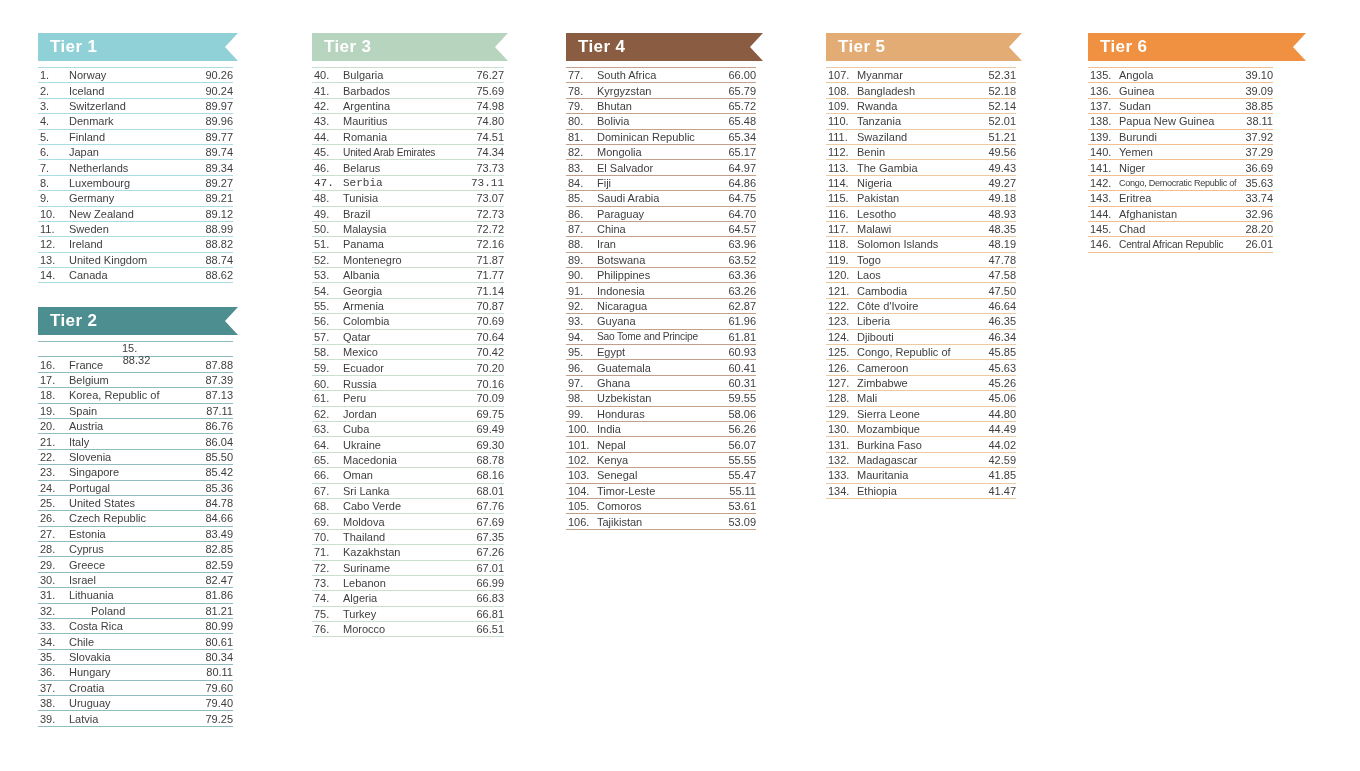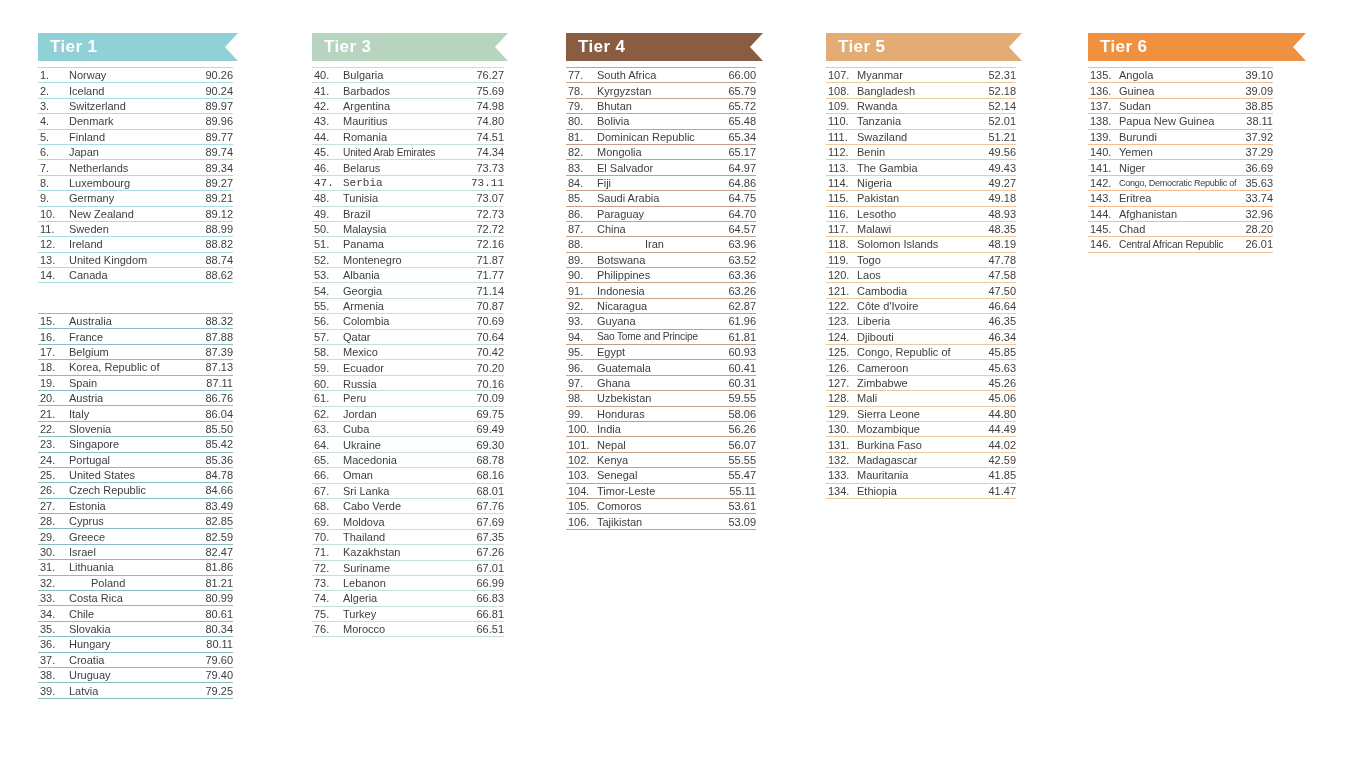--- a/index.html
+++ b/index.html
@@ -131,22 +131,25 @@
           <span class="score">88.74</span>
         </div>
         <div class="row" style="border-bottom-color: rgb(169, 221, 225);">
           <span class="rank">14.</span>
           <span class="country">Canada</span>
           <span class="score">88.62</span>
         </div>
       </div>
     </div>
     <div class="tier pos-2">
+      <div class="ribbon" style="background: rgb(77, 143, 144);">
+        <span class="ribbon-label">Tier 2</span>
+      </div>
       <div class="rows" style="border-top-color: rgb(140, 188, 189);">
-        <div class="row" style="border-bottom-color: rgb(140, 188, 189);">
+        <div class="row" style="border-bottom-color: rgb(140, 188, 189); flex-direction: column;">
           <span class="rank">15.</span>
           <span class="country">Australia</span>
           <span class="score">88.32</span>
         </div>
         <div class="row" style="border-bottom-color: rgb(140, 188, 189);">
           <span class="rank">16.</span>
           <span class="country">France</span>
           <span class="score">87.88</span>
         </div>
         <div class="row" style="border-bottom-color: rgb(140, 188, 189);">
@@ -511,21 +514,21 @@
         <div class="row" style="border-bottom-color: rgb(196, 160, 139);">
           <span class="rank">86.</span>
           <span class="country">Paraguay</span>
           <span class="score">64.70</span>
         </div>
         <div class="row" style="border-bottom-color: rgb(196, 160, 139);">
           <span class="rank">87.</span>
           <span class="country">China</span>
           <span class="score">64.57</span>
         </div>
-        <div class="row" style="border-bottom-color: rgb(196, 160, 139); gap: 48px;">
+        <div class="row" style="border-bottom-color: rgb(196, 160, 139);">
           <span class="rank">88.</span>
           <span class="country">Iran</span>
           <span class="score">63.96</span>
         </div>
         <div class="row" style="border-bottom-color: rgb(196, 160, 139);">
           <span class="rank">89.</span>
           <span class="country">Botswana</span>
           <span class="score">63.52</span>
         </div>
         <div class="row" style="border-bottom-color: rgb(196, 160, 139);">

